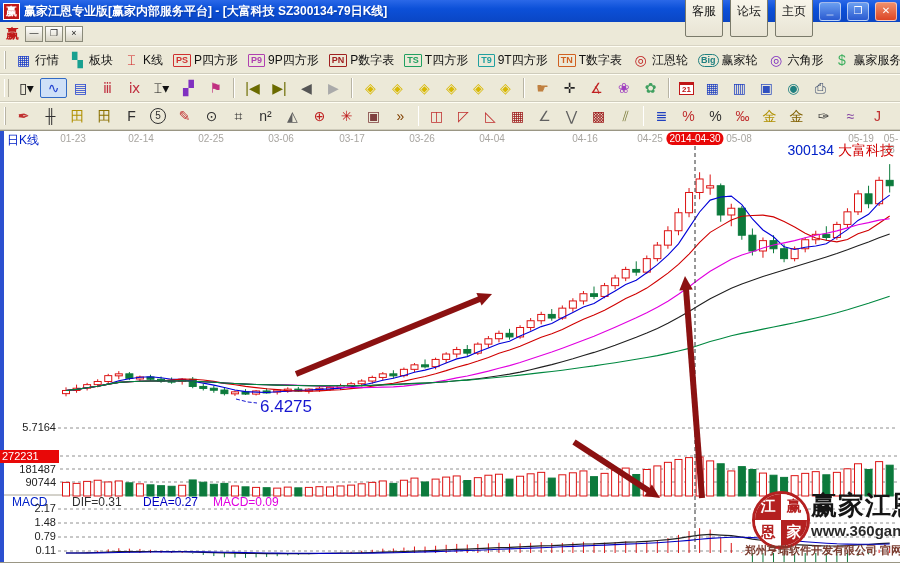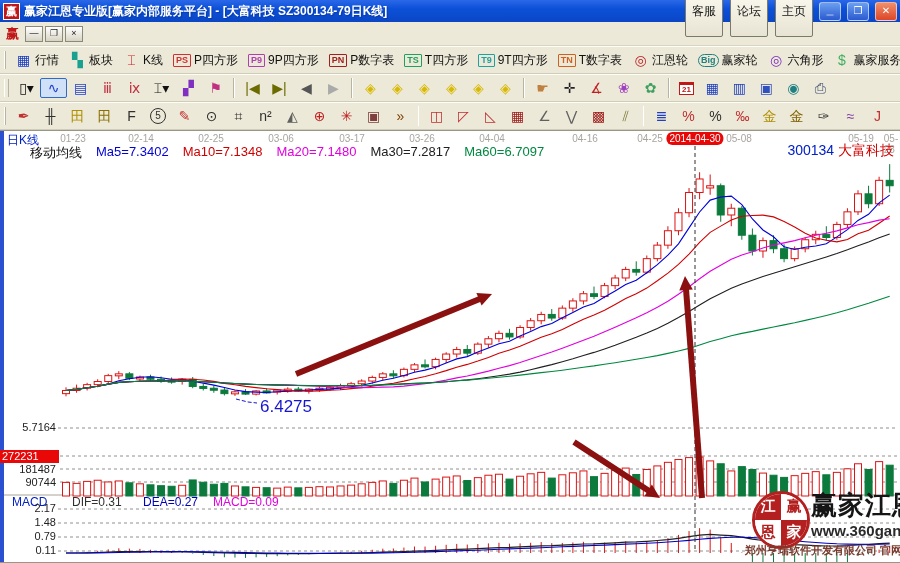--- a/index.html
+++ b/index.html
@@ -711,28 +711,20 @@
         <span class="date-lbl" style="left: 422px;">03-26</span>
         <span class="date-lbl" style="left: 492px;">04-04</span>
         <span class="date-lbl" style="left: 585px;">04-16</span>
         <span class="date-lbl" style="left: 650px;">04-25</span>
         <span class="date-lbl" style="left: 739px;">05-08</span>
         <span class="date-lbl" style="left: 861px;">05-19</span>
         <span class="date-lbl" style="left: 891px;">05-28</span>
       </div>
     <span class="ov seldate" id="seldate" style="left: 695px;">2014-04-30</span>
 
-    <div class="ov ma-info">
-      <span style="color:#111;">移动均线</span>
-      <span style="color:#0000d8;">Ma5=7.3402</span>
-      <span style="color:#d00000;">Ma10=7.1348</span>
-      <span style="color:#e000e0;">Ma20=7.1480</span>
-      <span style="color:#202020;">Ma30=7.2817</span>
-      <span style="color:#008840;">Ma60=6.7097</span>
-    </div>
 
     <div class="ov stock-label">
       <span style="color:#0020c8;">300134</span>
       <span style="color:#d00000;">大富科技</span>
     </div>
 
     <span class="ov price-label">5.7164</span>
     <span class="ov low-marker" id="lowmarker" style="left:260px;top:266px;">6.4275</span>
 
     <span class="ov vol-sel">272231</span>

